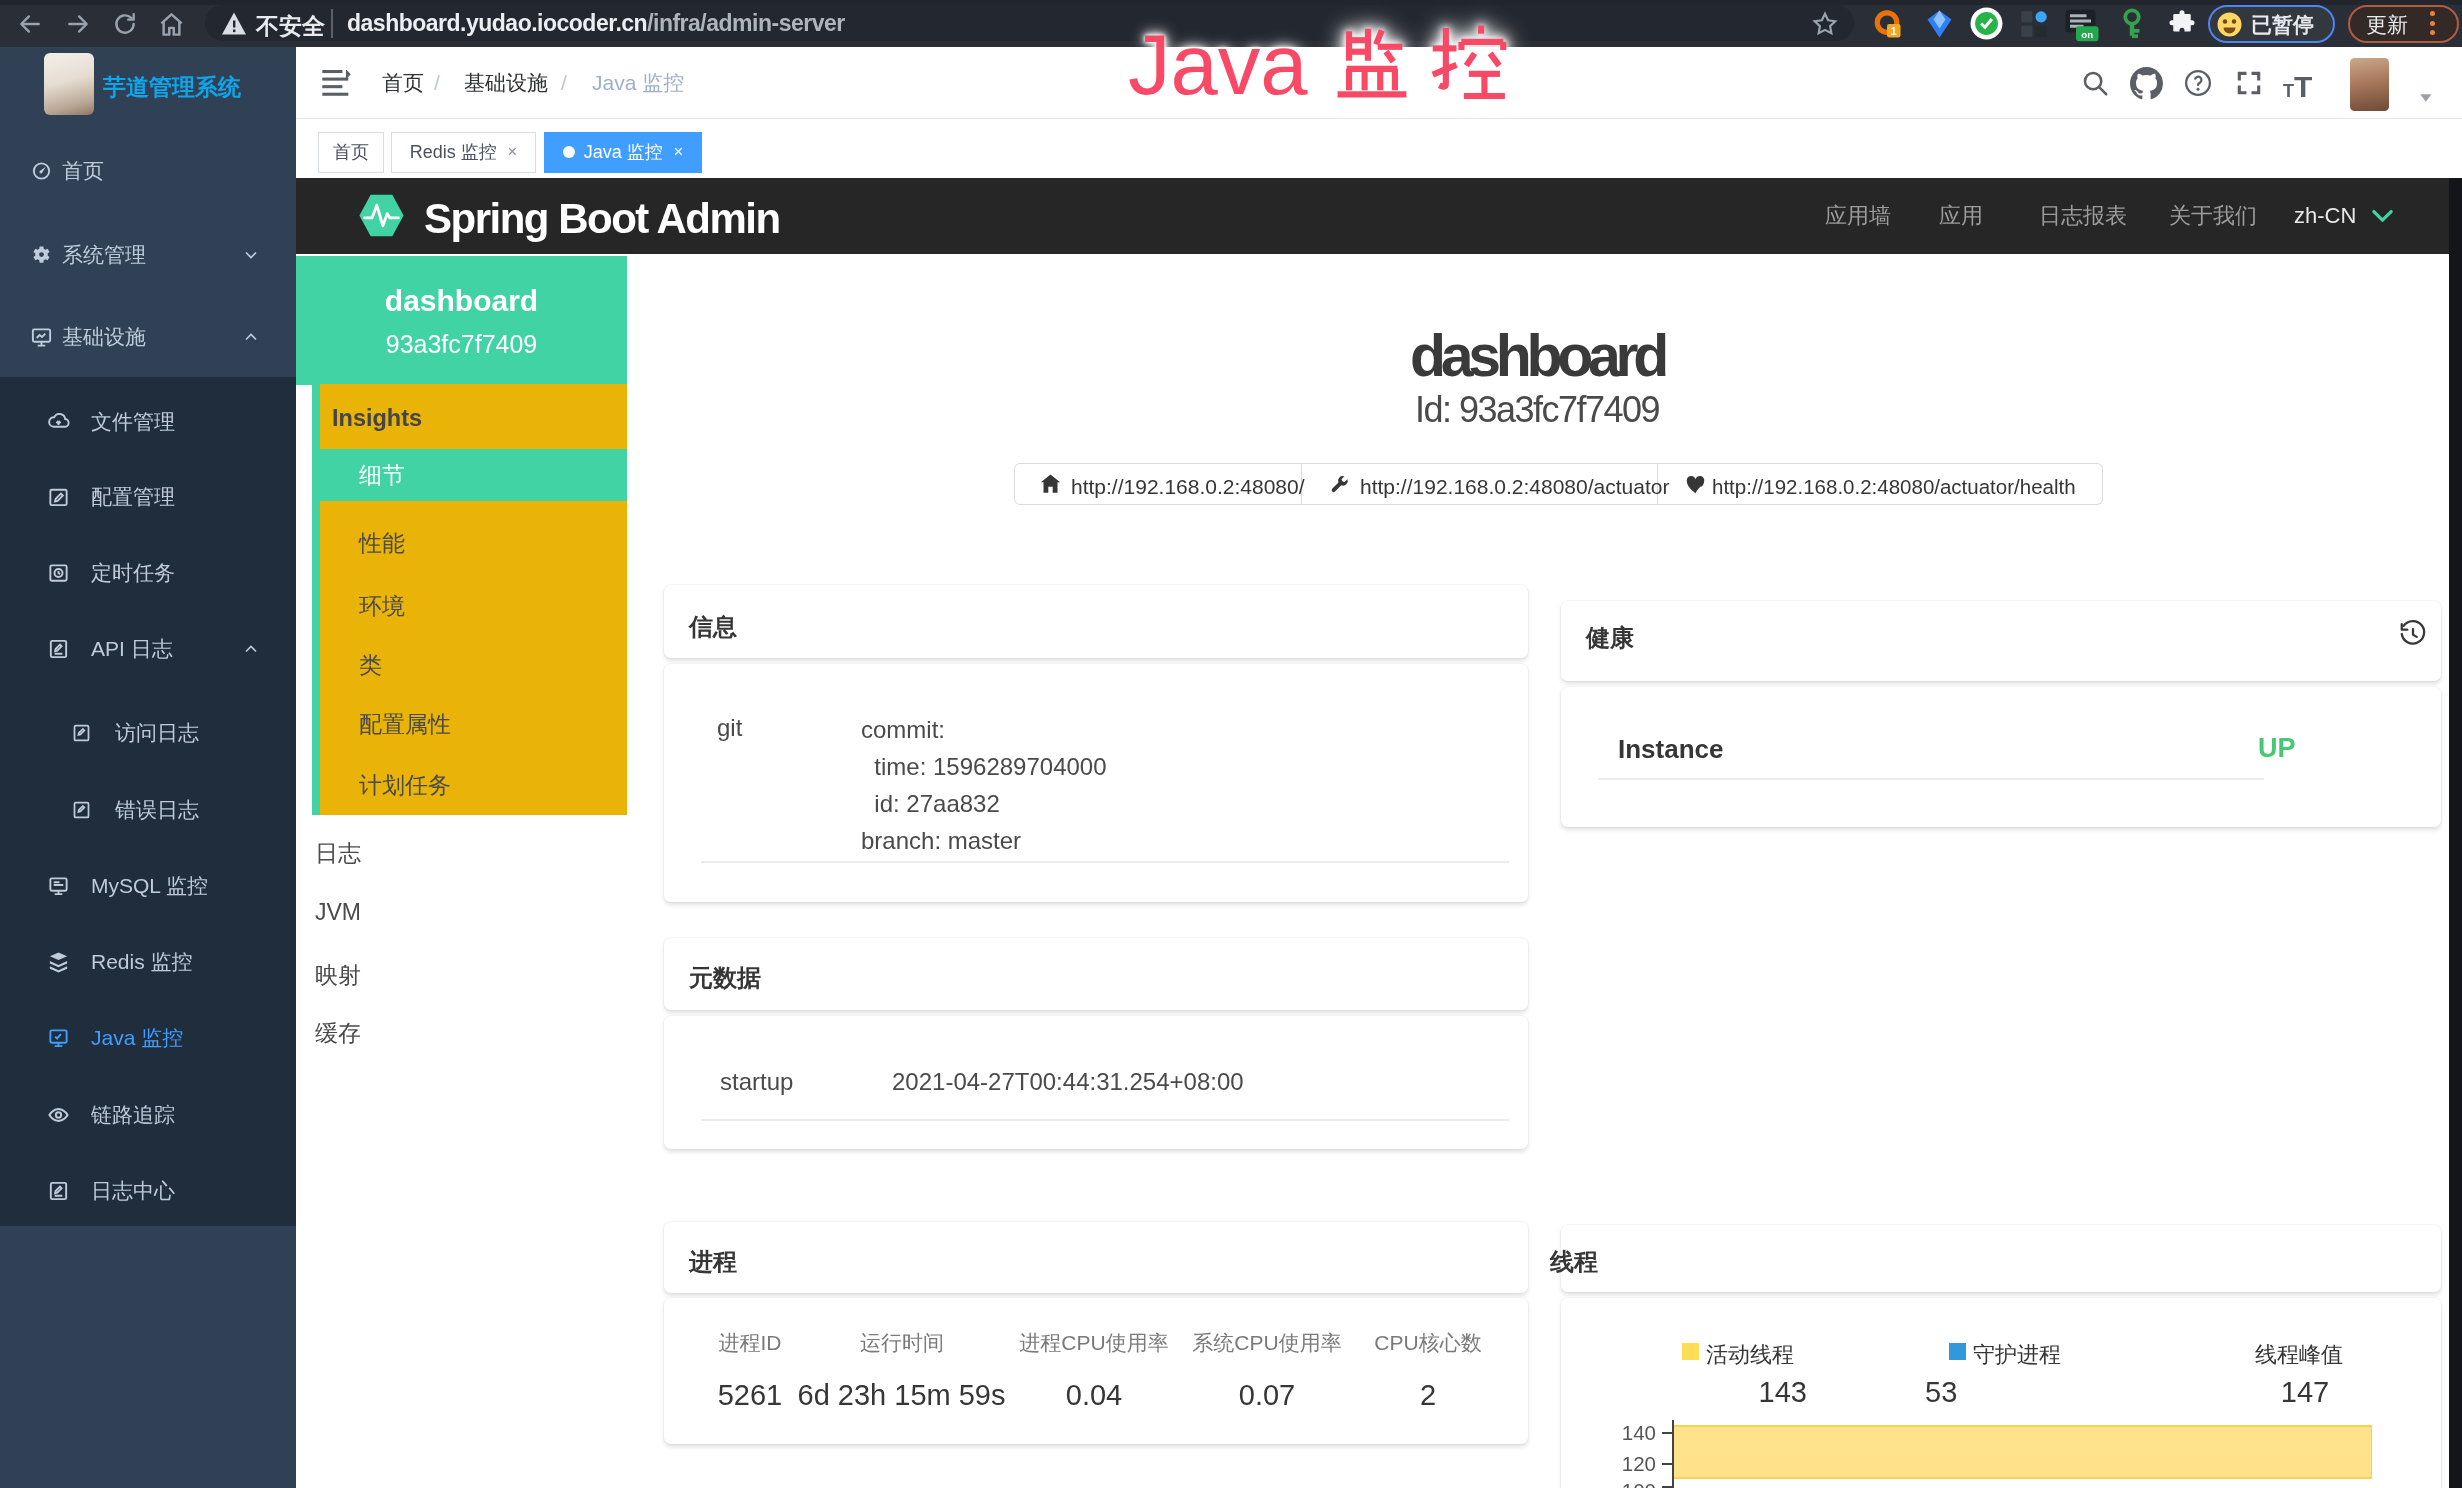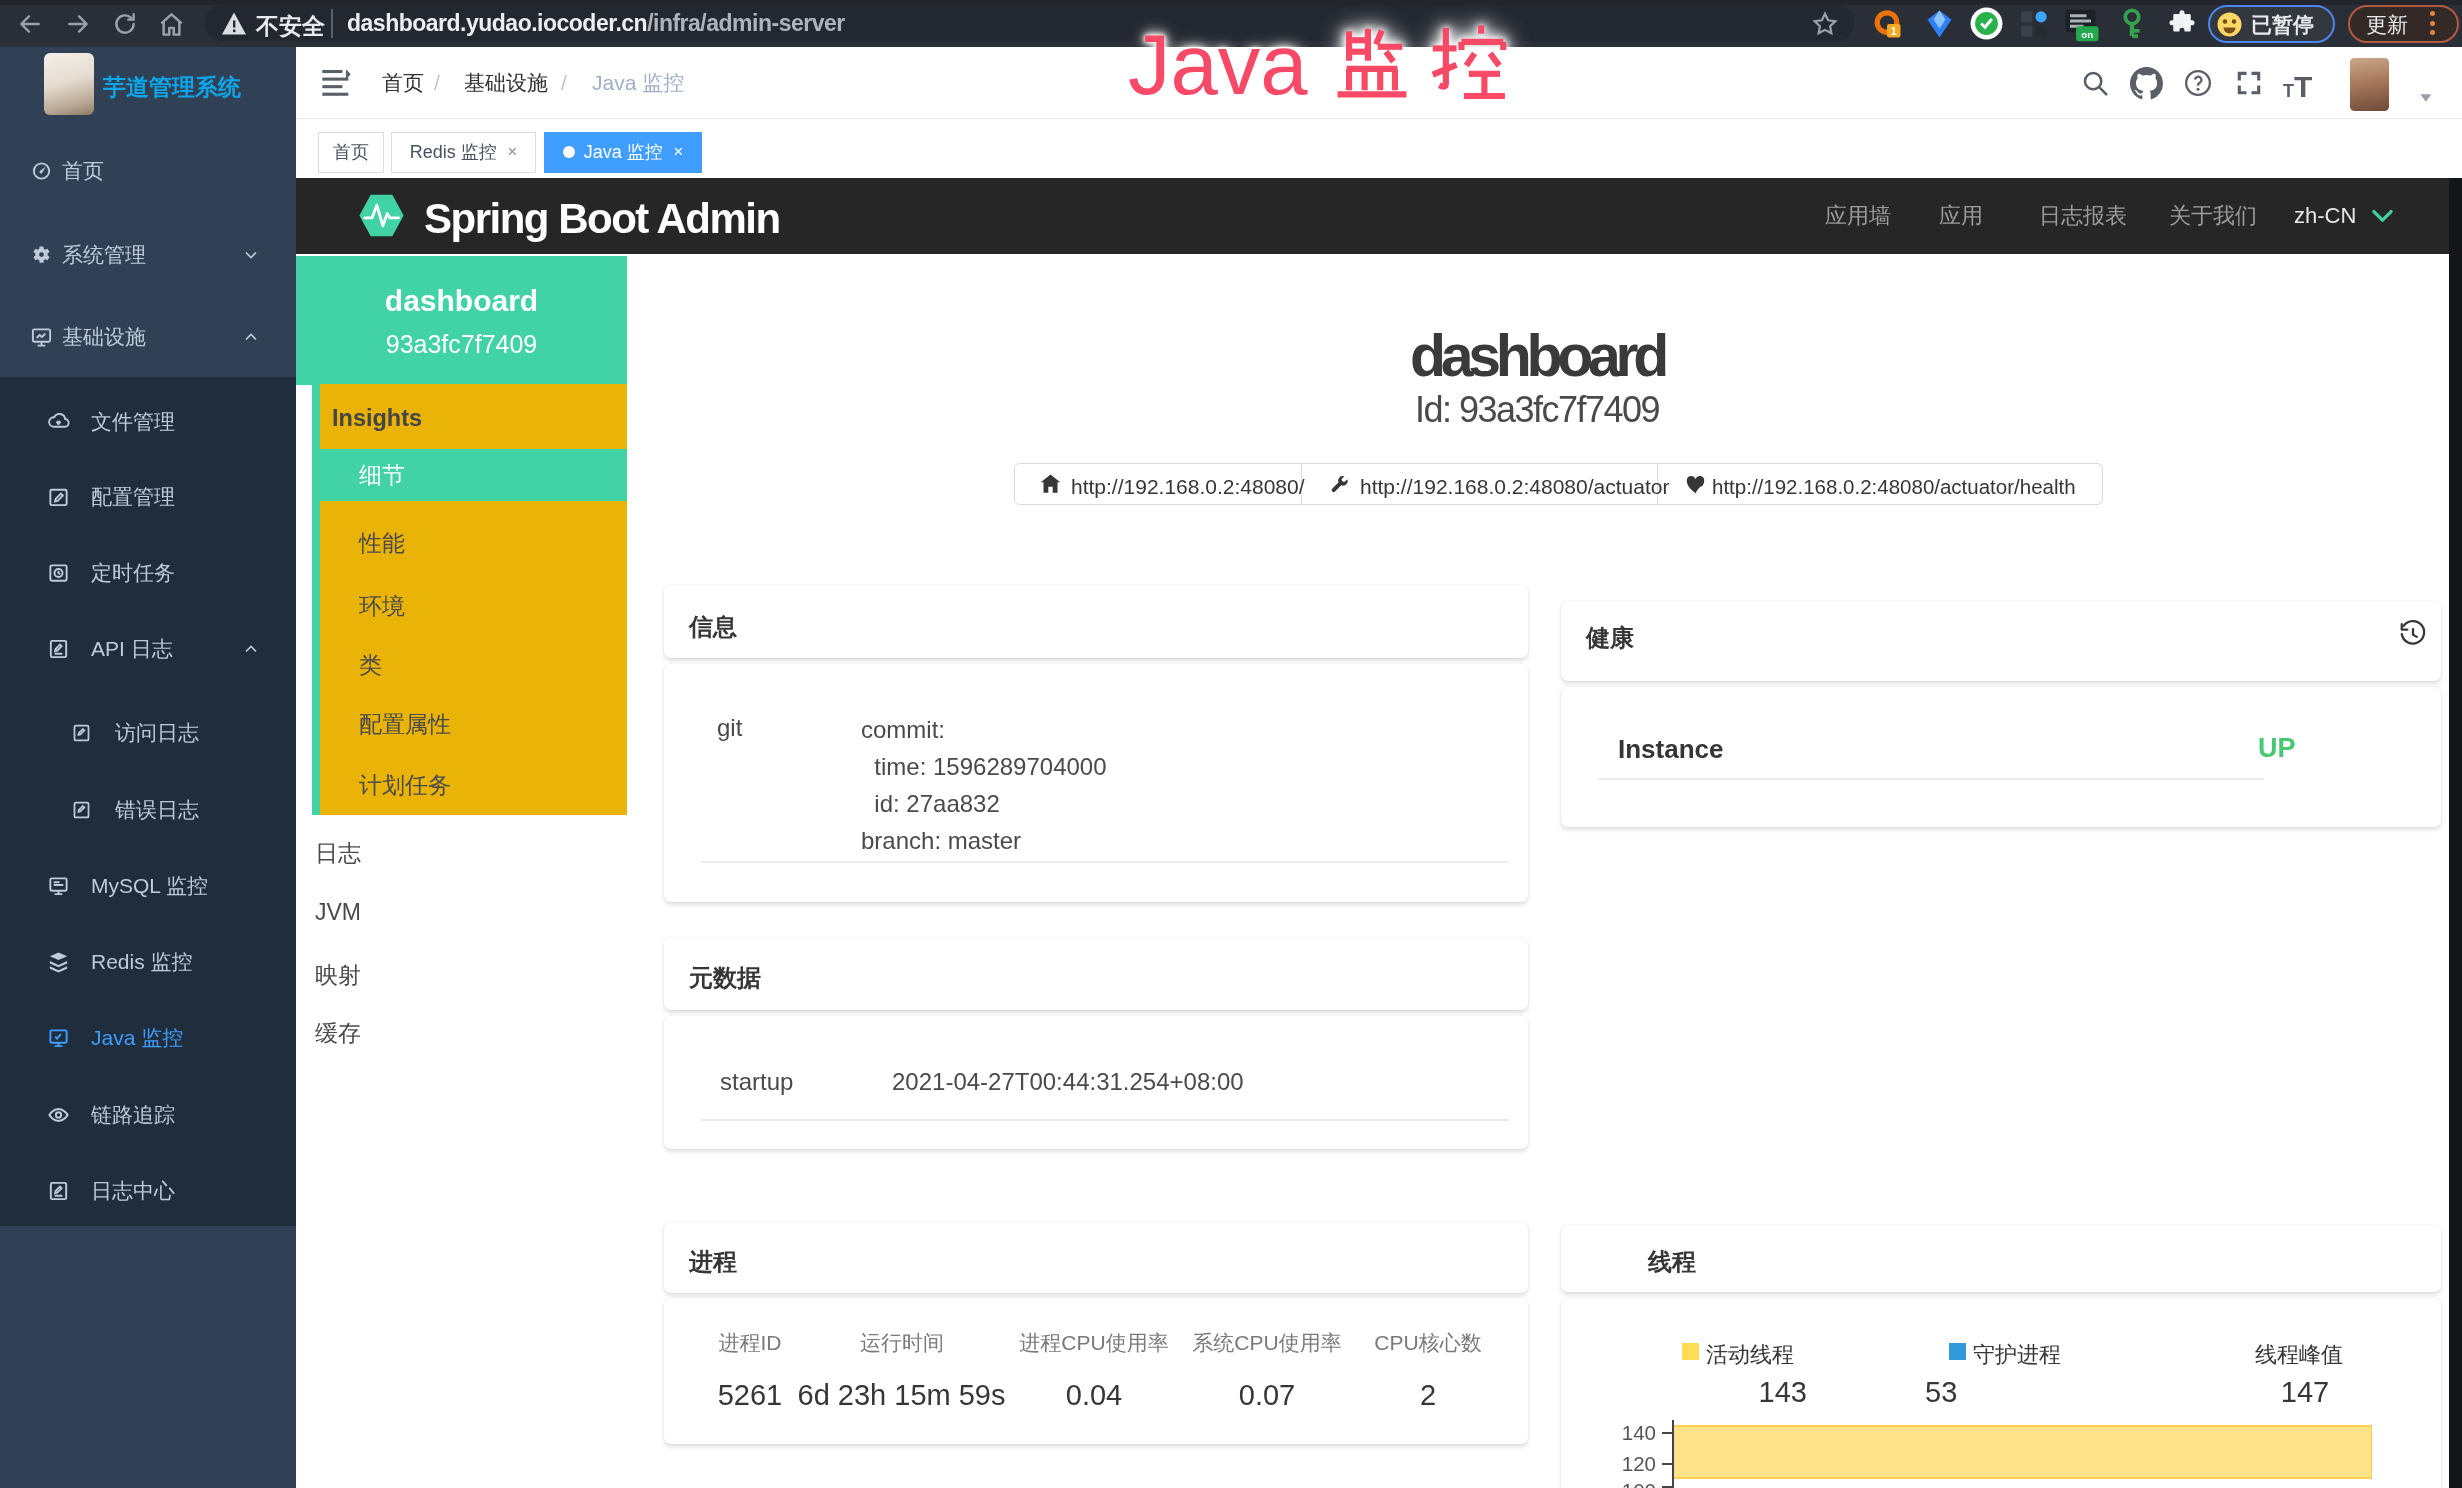--- a/index.html
+++ b/index.html
@@ -431,21 +431,21 @@
     <path d="M4.5 5.5A9 9 0 1 1 3 12" stroke-linecap="round"></path>
     <path d="M3 4v4.5h4.5" stroke-linecap="round" stroke-linejoin="round"></path>
     <path d="M12 8v4.5l3 1.8" stroke-linecap="round"></path>
   </svg>
 <div class="card" style="left:1561px;top:687px;width:880px;height:140px"></div>
 <div class="abs" style="left:1618px;top:734px;font-size:26px;font-weight:700;color:#363636">Instance</div>
 <div class="abs" style="left:2258px;top:733px;font-size:27px;font-weight:700;color:#48c774">UP</div>
 <div class="hr" style="left:1598px;top:778px;width:666px"></div>
 
 <div class="card" style="left:1561px;top:1225px;width:880px;height:67px"></div>
-<div class="abs chead" style="left:1648px;top:1246px">线程</div>
+<div class="abs chead" style="left:1550px;top:1246px">线程</div>
 <div class="card" style="left:1561px;top:1298px;width:880px;height:190px;border-radius:6.8px 6.8px 0 0"></div>
 <div class="abs" style="left:1682px;top:1343px;width:16.7px;height:16.7px;background:#ffdd57"></div>
 <div class="abs" style="left:1706px;top:1340px;font-size:22px;color:#363636">活动线程</div>
 <div class="abs" style="left:1949px;top:1343px;width:16.7px;height:16.7px;background:#3298dc"></div>
 <div class="abs" style="left:1973px;top:1340px;font-size:22px;color:#363636">守护进程</div>
 <div class="abs" style="left:2255px;top:1340px;font-size:22px;color:#363636">线程峰值</div>
 <div class="abs" style="left:1655px;top:1376px;width:152px;text-align:right;font-size:29px;color:#363636">143</div>
 <div class="abs" style="left:1925px;top:1376px;width:152px;text-align:left;font-size:29px;color:#363636">53</div>
 <div class="abs" style="left:2229px;top:1376px;width:152px;text-align:center;font-size:29px;color:#363636">147</div>
 

